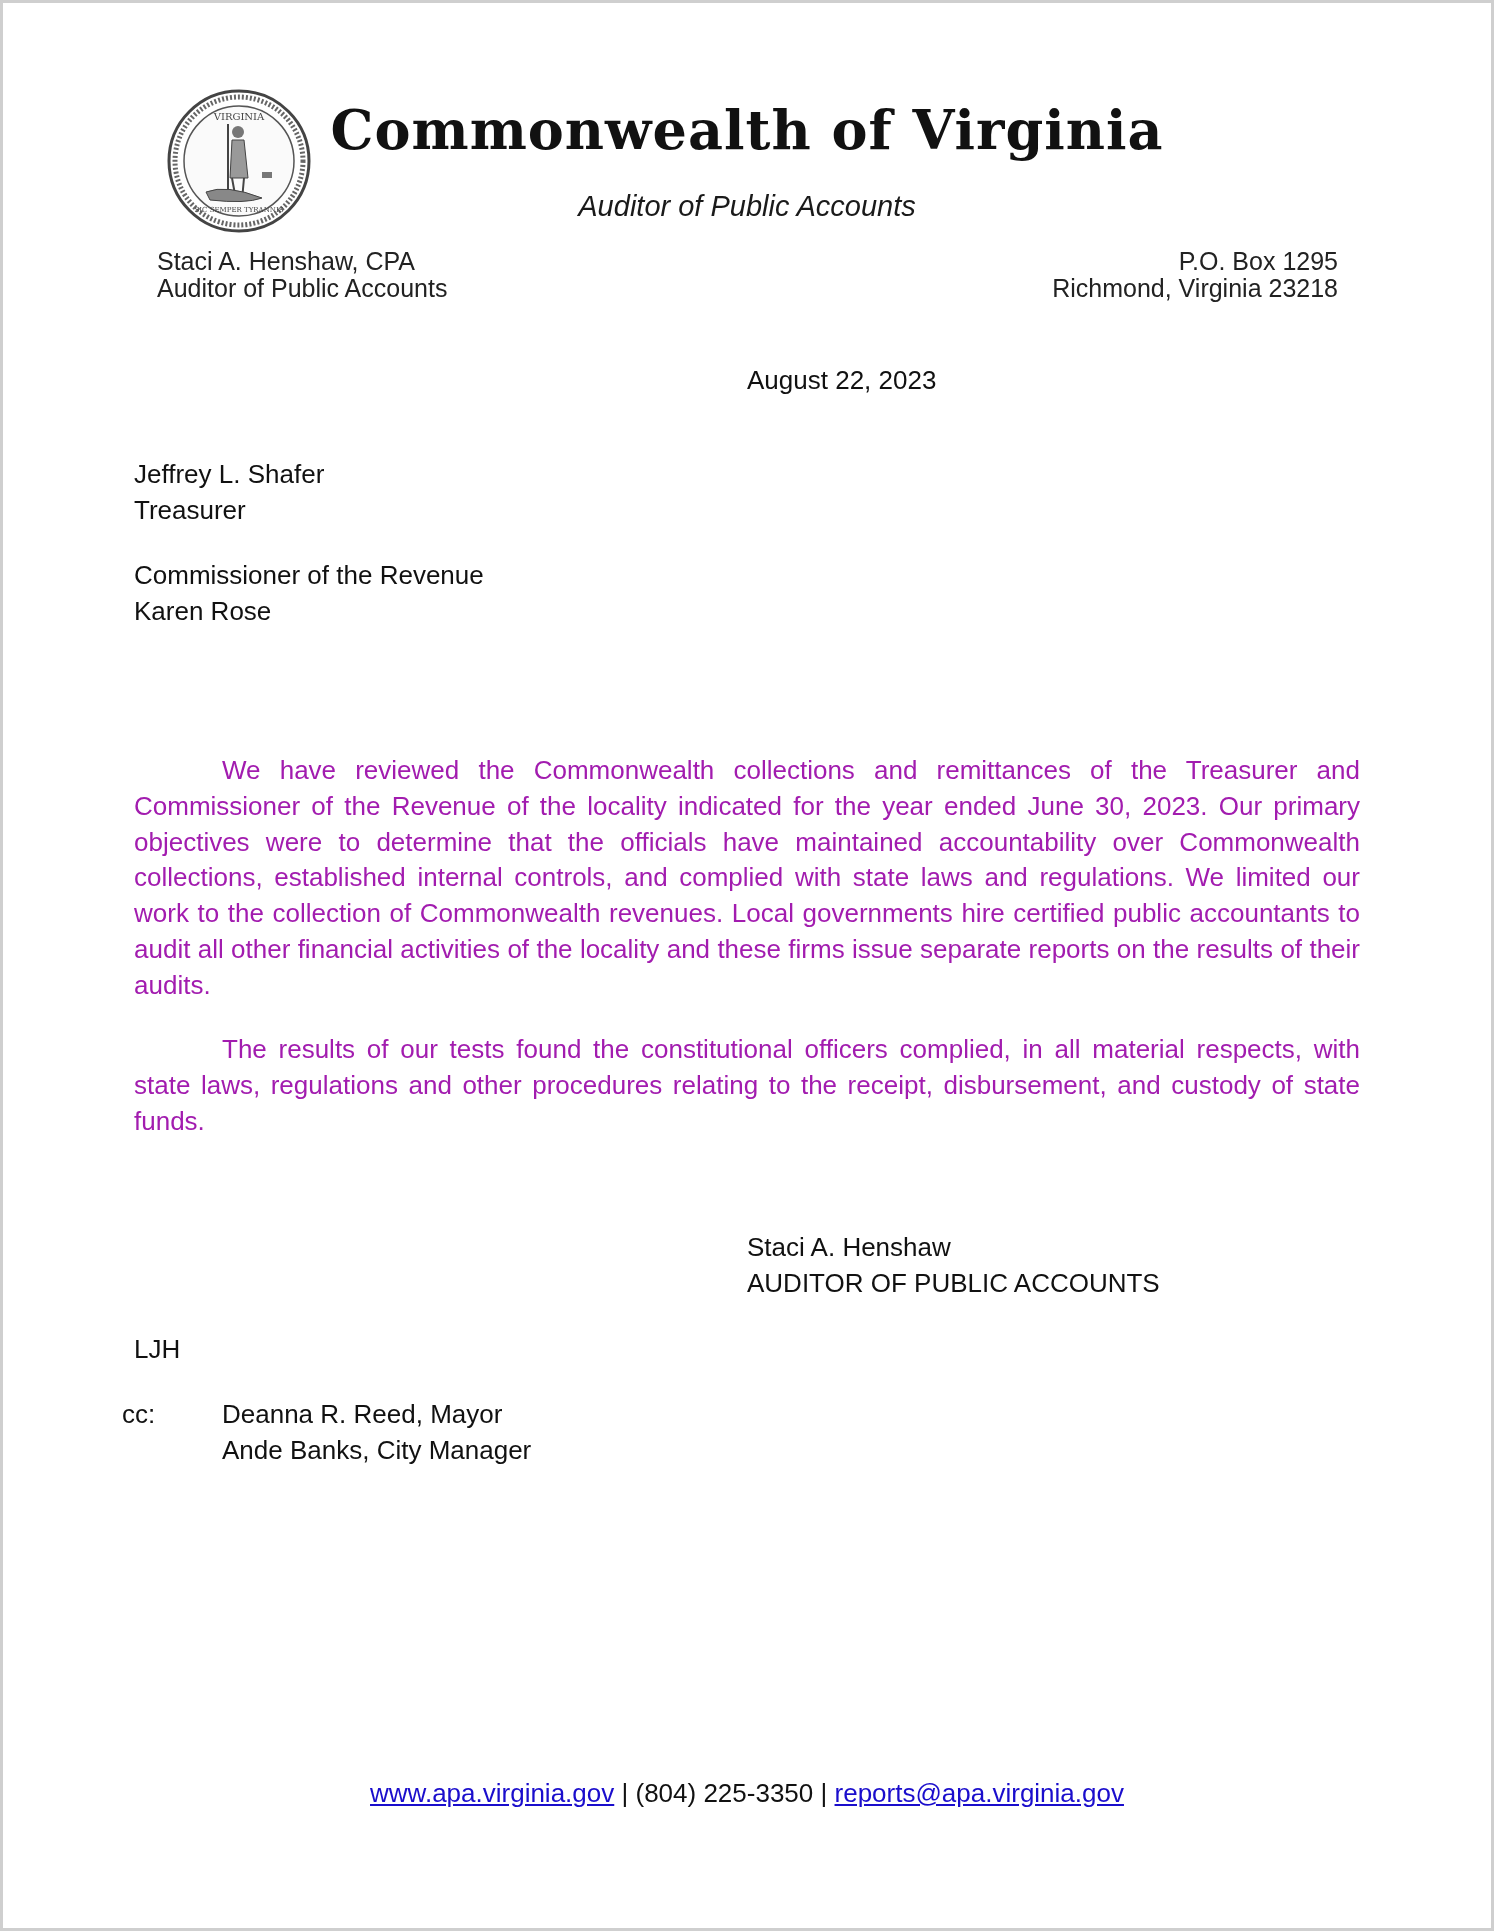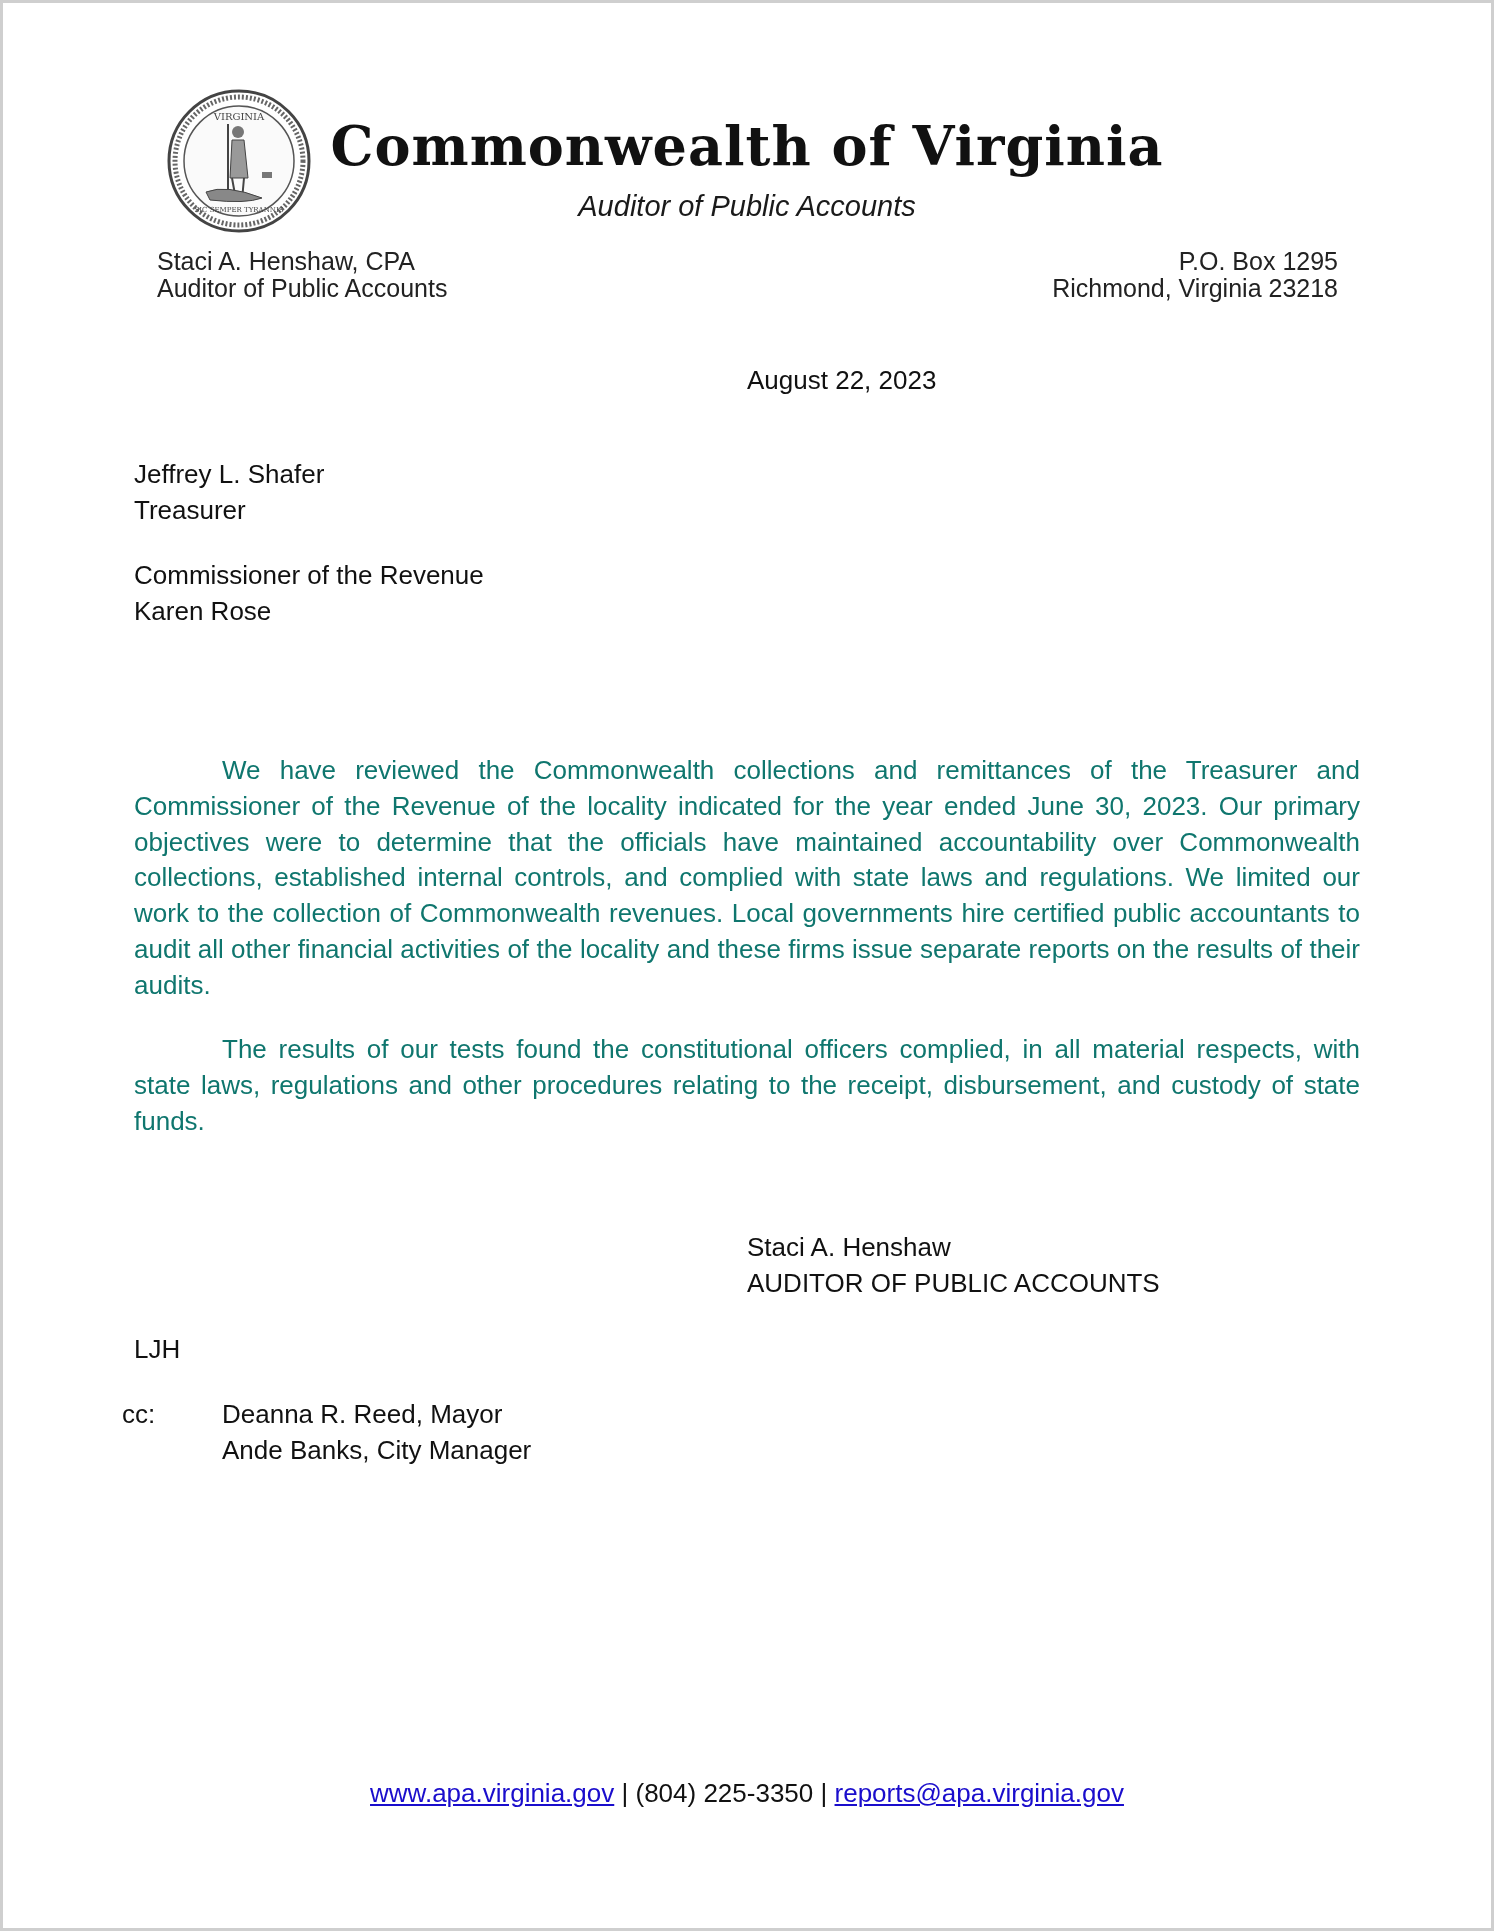--- a/index.html
+++ b/index.html
@@ -3,31 +3,31 @@
 <meta charset="utf-8">
 <style>
   html, body { margin:0; padding:0; }
   body { width:1494px; height:1931px; background:#cfcfcf; position:relative; overflow:hidden;
          font-family:"Liberation Sans", "DejaVu Sans", sans-serif; color:#111; }
   .page { position:absolute; left:3px; top:3px; width:1488px; height:1925px; background:#fff; }
   .abs { position:absolute; white-space:nowrap; }
   .seal { position:absolute; left:166px; top:88px; width:146px; height:146px; }
   .title { position:absolute; left:0; width:1494px; top:98px; text-align:center;
            font-family:"DejaVu Serif", "Liberation Serif", serif; font-weight:bold;
-           font-size:54px; letter-spacing:1px; color:#111;margin-top:16px; }
+           font-size:54px; letter-spacing:1px; color:#111; }
   .subtitle { position:absolute; left:0; width:1494px; top:190px; text-align:center;
               font-style:italic; font-size:29px; color:#1a1a1a; }
   .hdr { font-size:25px; line-height:27px; color:#222; }
   .hdr-left { left:157px; top:248px; }
   .hdr-right { right:156px; top:248px; text-align:right; }
   .txt { font-size:26px; line-height:36px; color:#111; }
   .date { left:747px; top:362px; }
   .addr { left:134px; top:456px; }
   .para { position:absolute; left:134px; width:1226px; font-size:26px; line-height:35.8px;
-          text-align:justify; color:#0f766e; }
+          text-align:justify; color:#a21caf; }
   .para .indent { display:inline-block; width:88px; }
   .p1 { top:753px; }
   .p2 { top:1032px; }
   .sig { left:747px; top:1229px; }
   .initials { left:134px; top:1331px; }
   .cc-label { left:122px; top:1396px; }
   .cc-names { left:222px; top:1396px; }
   .footer { position:absolute; left:0; width:1494px; top:1778px; text-align:center;
             font-size:26px; color:#111; }
   .footer a { color:#1a0dcc; text-decoration:underline; }

